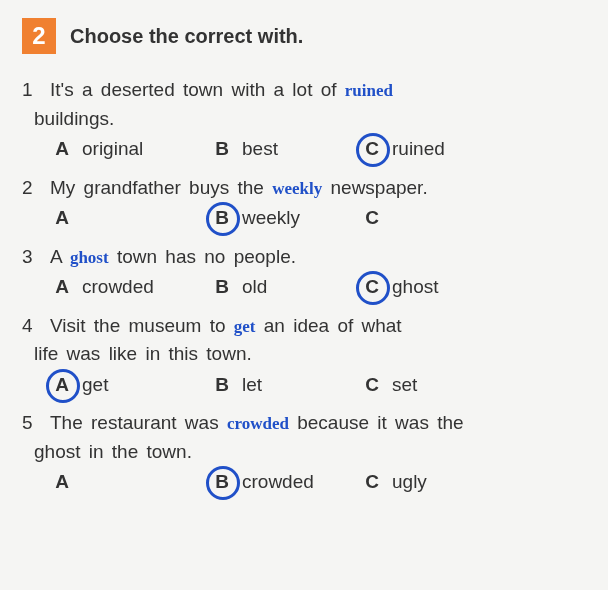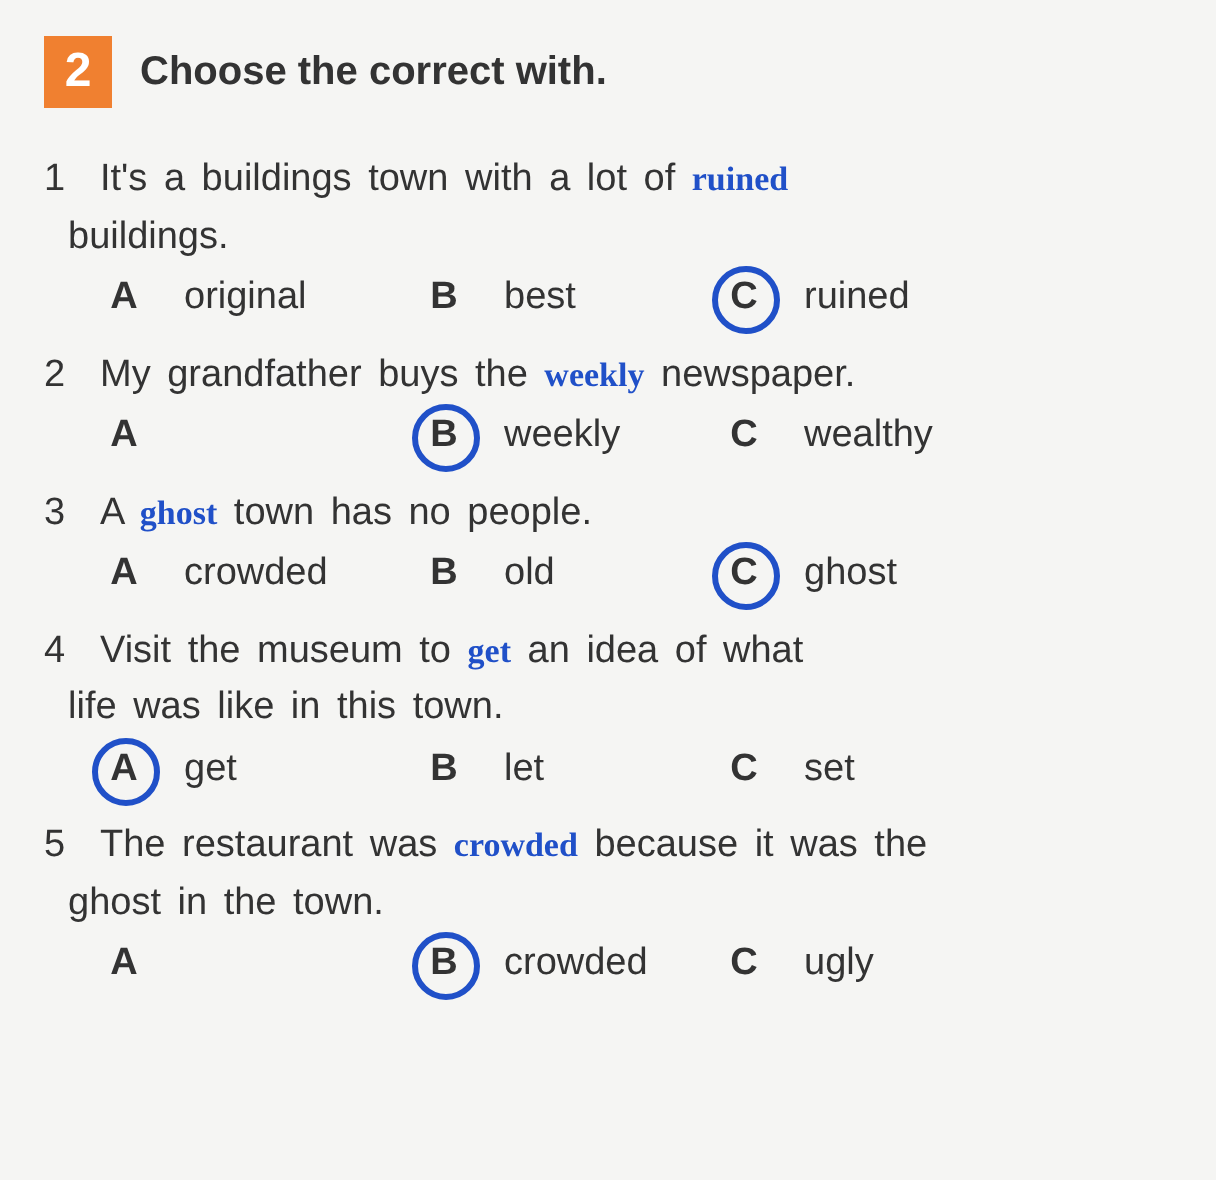--- a/index.html
+++ b/index.html
@@ -88,42 +88,41 @@
       position: absolute;
       width: 28px;
       height: 28px;
       border: 3.5px solid #2050c8;
       border-radius: 50%;
       left: -4px;
       top: -4px;
     }
     .opt-text {
       white-space: nowrap;
-      margin-left: 10px;
     }
     .cont-line {
       margin-left: 12px;
       word-spacing: 3px;
     }
   </style>
 </head>
 <body>
 
 <div class="header">
   <div class="qnum-box">
     <span>2</span>
   </div>
   <div class="instruction">Choose the correct with.</div>
 </div>
 
 <div id="questions-container">
     <div class="question-block">
       <div class="q-line">
         <div class="q-number">1</div>
-        <div class="q-text"><span>It's  a  buildings  town  with  a  lot  of </span><span class="blank-fill">ruined</span></div>
+        <div class="q-text"><span>It's  a  deserted  town  with  a  lot  of </span><span class="blank-fill">ruined</span></div>
       </div>
       <div class="cont-line">buildings.</div>
       <div class="options">
         <div class="option" style="min-width: 150px;">
           <span class="opt-letter">A</span>
           <span class="opt-text">original</span>
         </div>
         <div class="option" style="min-width: 140px;">
           <span class="opt-letter">B</span>
           <span class="opt-text">best</span>
@@ -142,21 +141,20 @@
       <div class="options">
         <div class="option" style="min-width: 150px;">
           <span class="opt-letter">A</span>
         </div>
         <div class="option" style="min-width: 140px;">
           <span class="opt-letter circled">B</span>
           <span class="opt-text">weekly</span>
         </div>
         <div class="option">
           <span class="opt-letter">C</span>
-          <span class="opt-text">wealthy</span>
         </div>
       </div>
     </div>
     <div class="question-block">
       <div class="q-line">
         <div class="q-number">3</div>
         <div class="q-text"><span>A </span><span class="blank-fill">ghost</span><span> town has no people.</span></div>
       </div>
       <div class="options">
         <div class="option" style="min-width: 150px;">

